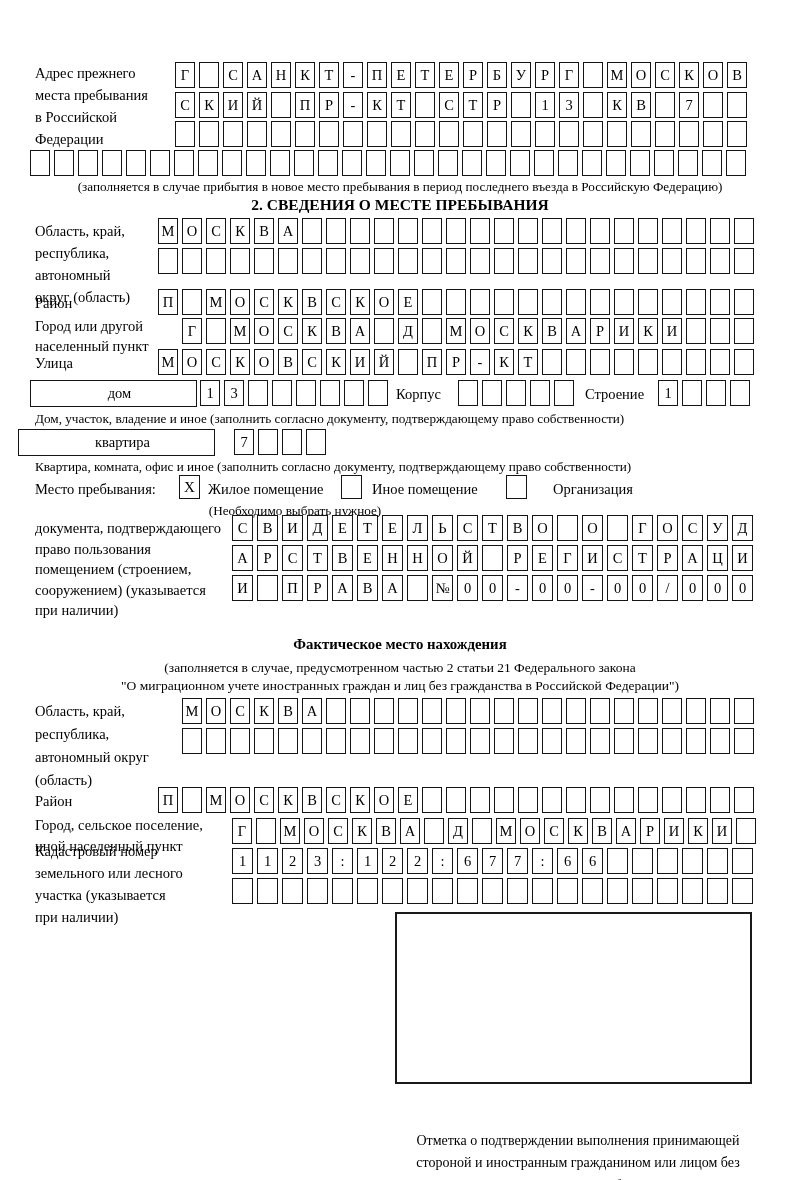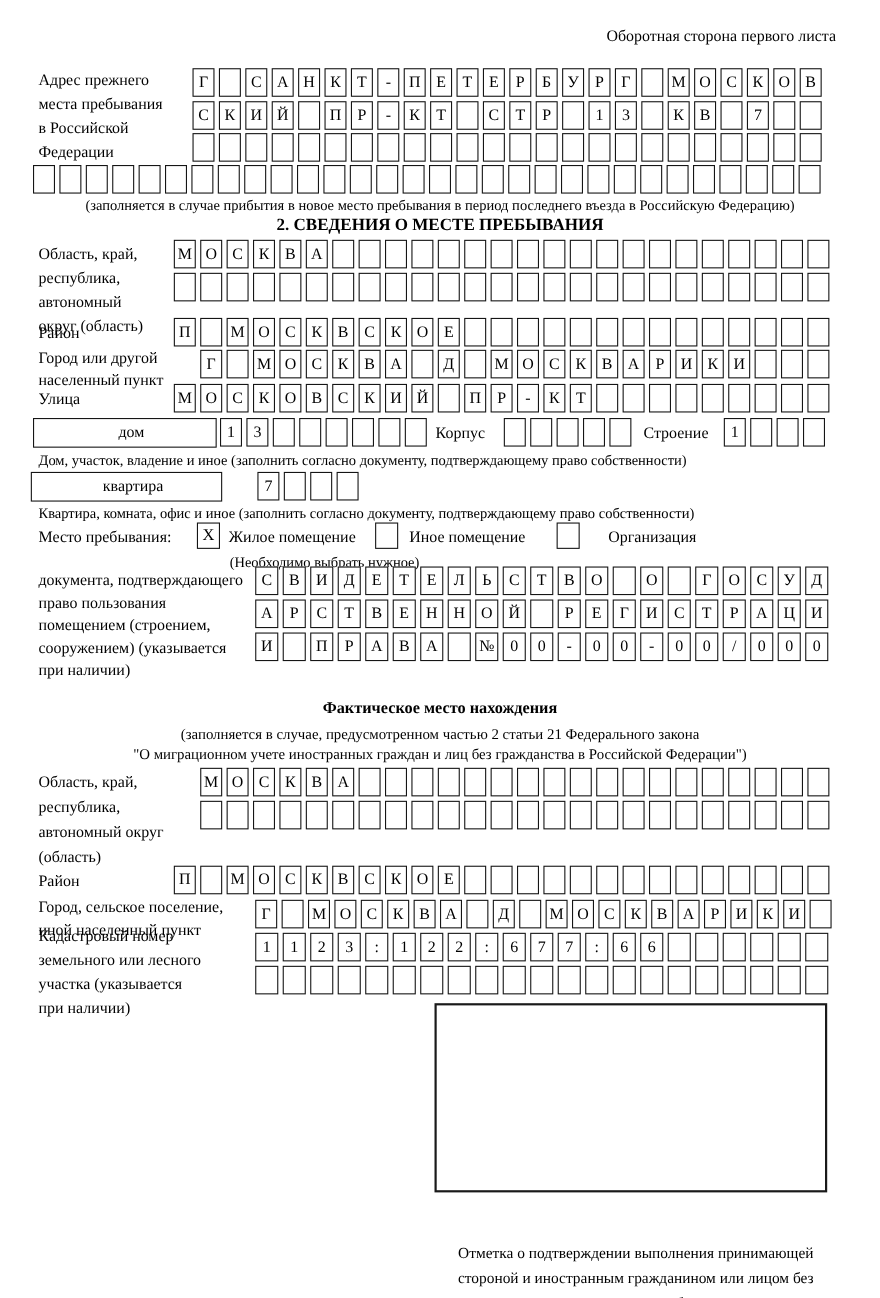--- a/index.html
+++ b/index.html
@@ -21,21 +21,20 @@
   .widebox{box-sizing:border-box;border:1.8px solid #151515;height:27px;display:flex;
         align-items:center;justify-content:center;font-size:14.5px;padding-left:12px;}
   .stampbox{box-sizing:border-box;border:2px solid #1a1a1a;background:#fff;}
   .note4{font-size:14px;line-height:22.4px;text-align:center;}
 </style>
 </head>
 <body>
 
 <div class="page">
 
-  <div class="abs lab" style="right:40px;top:22px;">Оборотная сторона первого листа</div>
 
   <div class="abs lab" style="left:35px;top:62px;">
     <span>Адрес прежнего</span>
     <span>места пребывания</span>
     <span>в Российской</span>
     <span>Федерации</span>
   </div>
   <div class="abs cellrow" style="left:175px;top:62px;">
       <span class="cell">Г</span>
       <span class="cell"></span>
@@ -321,21 +320,21 @@
     </div>
   <div class="abs lab" style="left:585px;top:383px;">Строение</div>
   <div class="abs cellrow" style="left:658px;top:380px;">
       <span class="cell">1</span>
       <span class="cell"></span>
       <span class="cell"></span>
       <span class="cell"></span>
     </div>
   <div class="abs cap" style="left:35px;top:411px;">Дом, участок, владение и иное (заполнить согласно документу, подтверждающему право собственности)</div>
 
-  <div class="abs widebox" style="left:28px;top:429px;width:174px;">квартира</div>
+  <div class="abs widebox" style="left:18px;top:429px;width:197px;">квартира</div>
   <div class="abs cellrow" style="left:234px;top:429px;">
       <span class="cell">7</span>
       <span class="cell"></span>
       <span class="cell"></span>
       <span class="cell"></span>
     </div>
   <div class="abs cap" style="left:35px;top:459px;">Квартира, комната, офис и иное (заполнить согласно документу, подтверждающему право собственности)</div>
 
   <div class="abs lab" style="left:35px;top:478px;">Место пребывания:</div>
   <div class="abs checkbox" style="left:179px;top:475px;">X</div>

